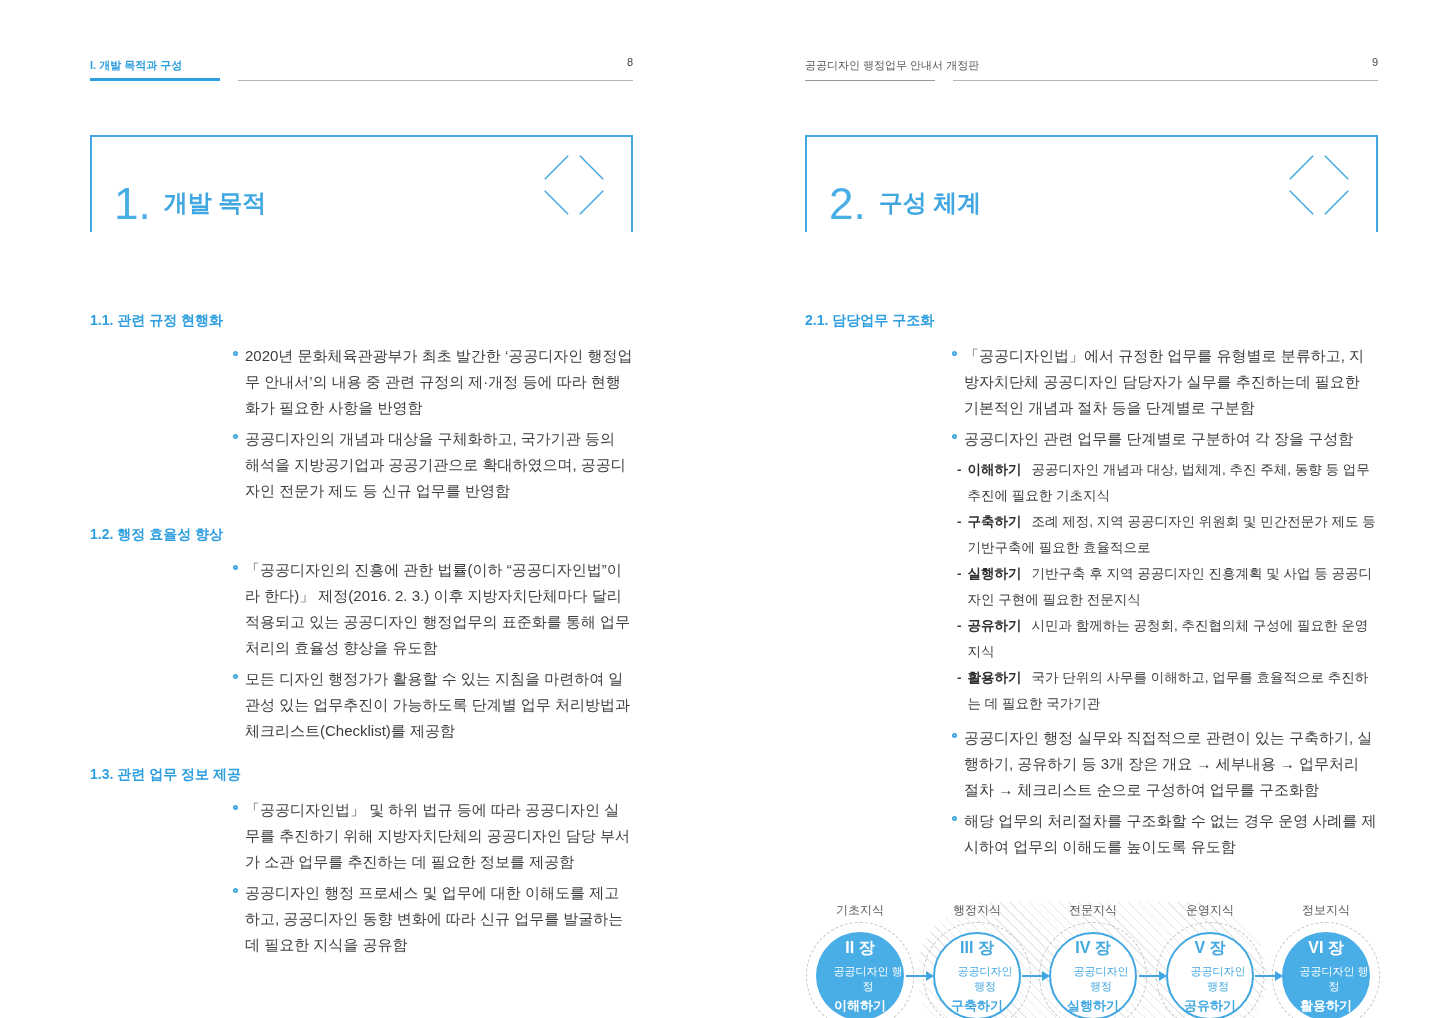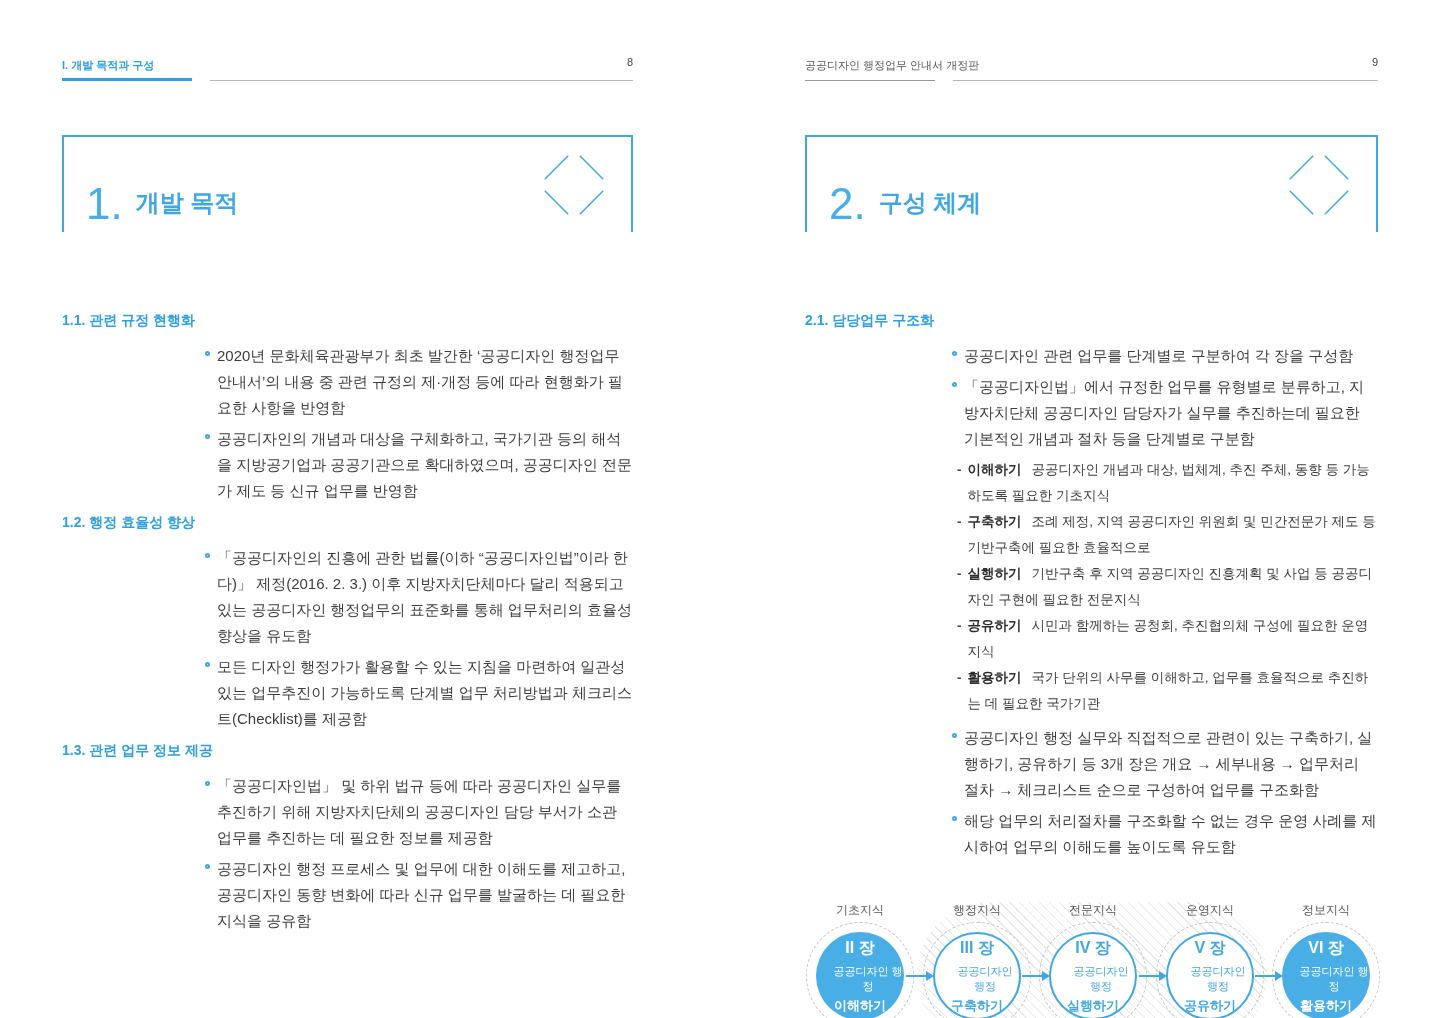--- a/index.html
+++ b/index.html
@@ -1,21 +1,21 @@
 <!DOCTYPE html>
 <html><head>
 <meta charset="utf-8">
 <style>
   * { margin:0; padding:0; box-sizing:border-box; }
   html,body { width:1440px; height:1018px; background:#ffffff; overflow:hidden; }
   body { font-family:"Liberation Sans", sans-serif; color:#3d3d3d; }
 
   .spread { display:flex; width:1440px; height:1018px; }
   .page { width:720px; position:relative; }
-  .page.left  { padding:55px 87px 0 62px; }
+  .page.left  { padding:55px 87px 0 90px; }
   .page.right { padding:55px 62px 0 85px; }
 
   
   .page-header { position:relative; height:16px; }
   .header-title { font-size:11px; letter-spacing:0; }
   .left  .header-title { color:#2f9fdf; font-weight:bold; }
   .right .header-title { color:#555; font-weight:normal; }
   .page-num { position:absolute; right:0; top:1px; font-size:11px; color:#444; }
   .header-rules { position:relative; height:6px; margin-top:7px; }
   .rule-short { position:absolute; left:0; width:130px; }
@@ -24,21 +24,21 @@
   .rule-long { position:absolute; left:148px; right:0; top:2px; height:1px; background:#b5b5b5; }
 
   
   .chapter-box { margin-top:51px; height:97px; border:2px solid #41a7e1; border-bottom:none;
                  position:relative; display:flex; align-items:flex-end; padding:0 0 10px 22px; }
   .chapter-number { font-size:44px; font-weight:300; color:#4aaee6; line-height:0.85; }
   .chapter-title  { font-size:24px; font-weight:bold; color:#41a7e1; margin-left:13px; padding-bottom:3px; }
   .diamond { position:absolute; right:18px; top:50%; transform:translateY(-50%); }
 
   
-  .section { margin-top:10px; }
+  .section { margin-top:22px; }
   .section.first { margin-top:80px; }
   .section-heading { font-size:14px; font-weight:bold; color:#2f9fdf; margin-bottom:13px; }
   .bullets { margin-left:143px; }
   .right .bullets { margin-left:147px; }
   .bullet { display:flex; margin-bottom:5px; }
   .bullet-marker { flex:0 0 auto; width:5px; height:5px; border:2px solid #41a7e1; border-radius:50%;
                    margin:8px 7px 0 0; }
   .bullet-text { font-size:15px; line-height:26px; color:#3d3d3d; }
 
   .sub-items { margin:2px 0 8px 5px; }
@@ -155,31 +155,31 @@
         <line x1="10" y1="46" x2="34" y2="70" stroke="#41a7e1" stroke-width="1.5"></line>
         <line x1="70" y1="46" x2="46" y2="70" stroke="#41a7e1" stroke-width="1.5"></line>
       </svg>
     </div>
 
     <div class="section first">
       <div class="section-heading">2.1. 담당업무 구조화</div>
       <div class="bullets">
         <div class="bullet">
           <span class="bullet-marker"></span>
+          <span class="bullet-text">「공공디자인법」에서 규정한 업무를 유형별로 분류하고, 지방자치단체 공공디자인 담당자가 실무를 추진하는데 필요한 기본적인 개념과 절차 등을 단계별로 구분함</span>
+        </div>
+        <div class="bullet">
+          <span class="bullet-marker"></span>
           <span class="bullet-text">공공디자인 관련 업무를 단계별로 구분하여 각 장을 구성함</span>
         </div>
-        <div class="bullet">
-          <span class="bullet-marker"></span>
-          <span class="bullet-text">「공공디자인법」에서 규정한 업무를 유형별로 분류하고, 지방자치단체 공공디자인 담당자가 실무를 추진하는데 필요한 기본적인 개념과 절차 등을 단계별로 구분함</span>
-        </div>
 
         <div class="sub-items">
           <div class="sub-item">
             <span class="sub-dash">-</span>
-            <span class="sub-body"><span class="sub-label">이해하기</span><span>공공디자인 개념과 대상, 법체계, 추진 주체, 동향 등 가능하도록 필요한 기초지식</span></span>
+            <span class="sub-body"><span class="sub-label">이해하기</span><span>공공디자인 개념과 대상, 법체계, 추진 주체, 동향 등 업무추진에 필요한 기초지식</span></span>
           </div>
           <div class="sub-item">
             <span class="sub-dash">-</span>
             <span class="sub-body"><span class="sub-label">구축하기</span><span>조례 제정, 지역 공공디자인 위원회 및 민간전문가 제도 등 기반구축에 필요한 효율적으로</span></span>
           </div>
           <div class="sub-item">
             <span class="sub-dash">-</span>
             <span class="sub-body"><span class="sub-label">실행하기</span><span>기반구축 후 지역 공공디자인 진흥계획 및 사업 등 공공디자인 구현에 필요한 전문지식</span></span>
           </div>
           <div class="sub-item">

